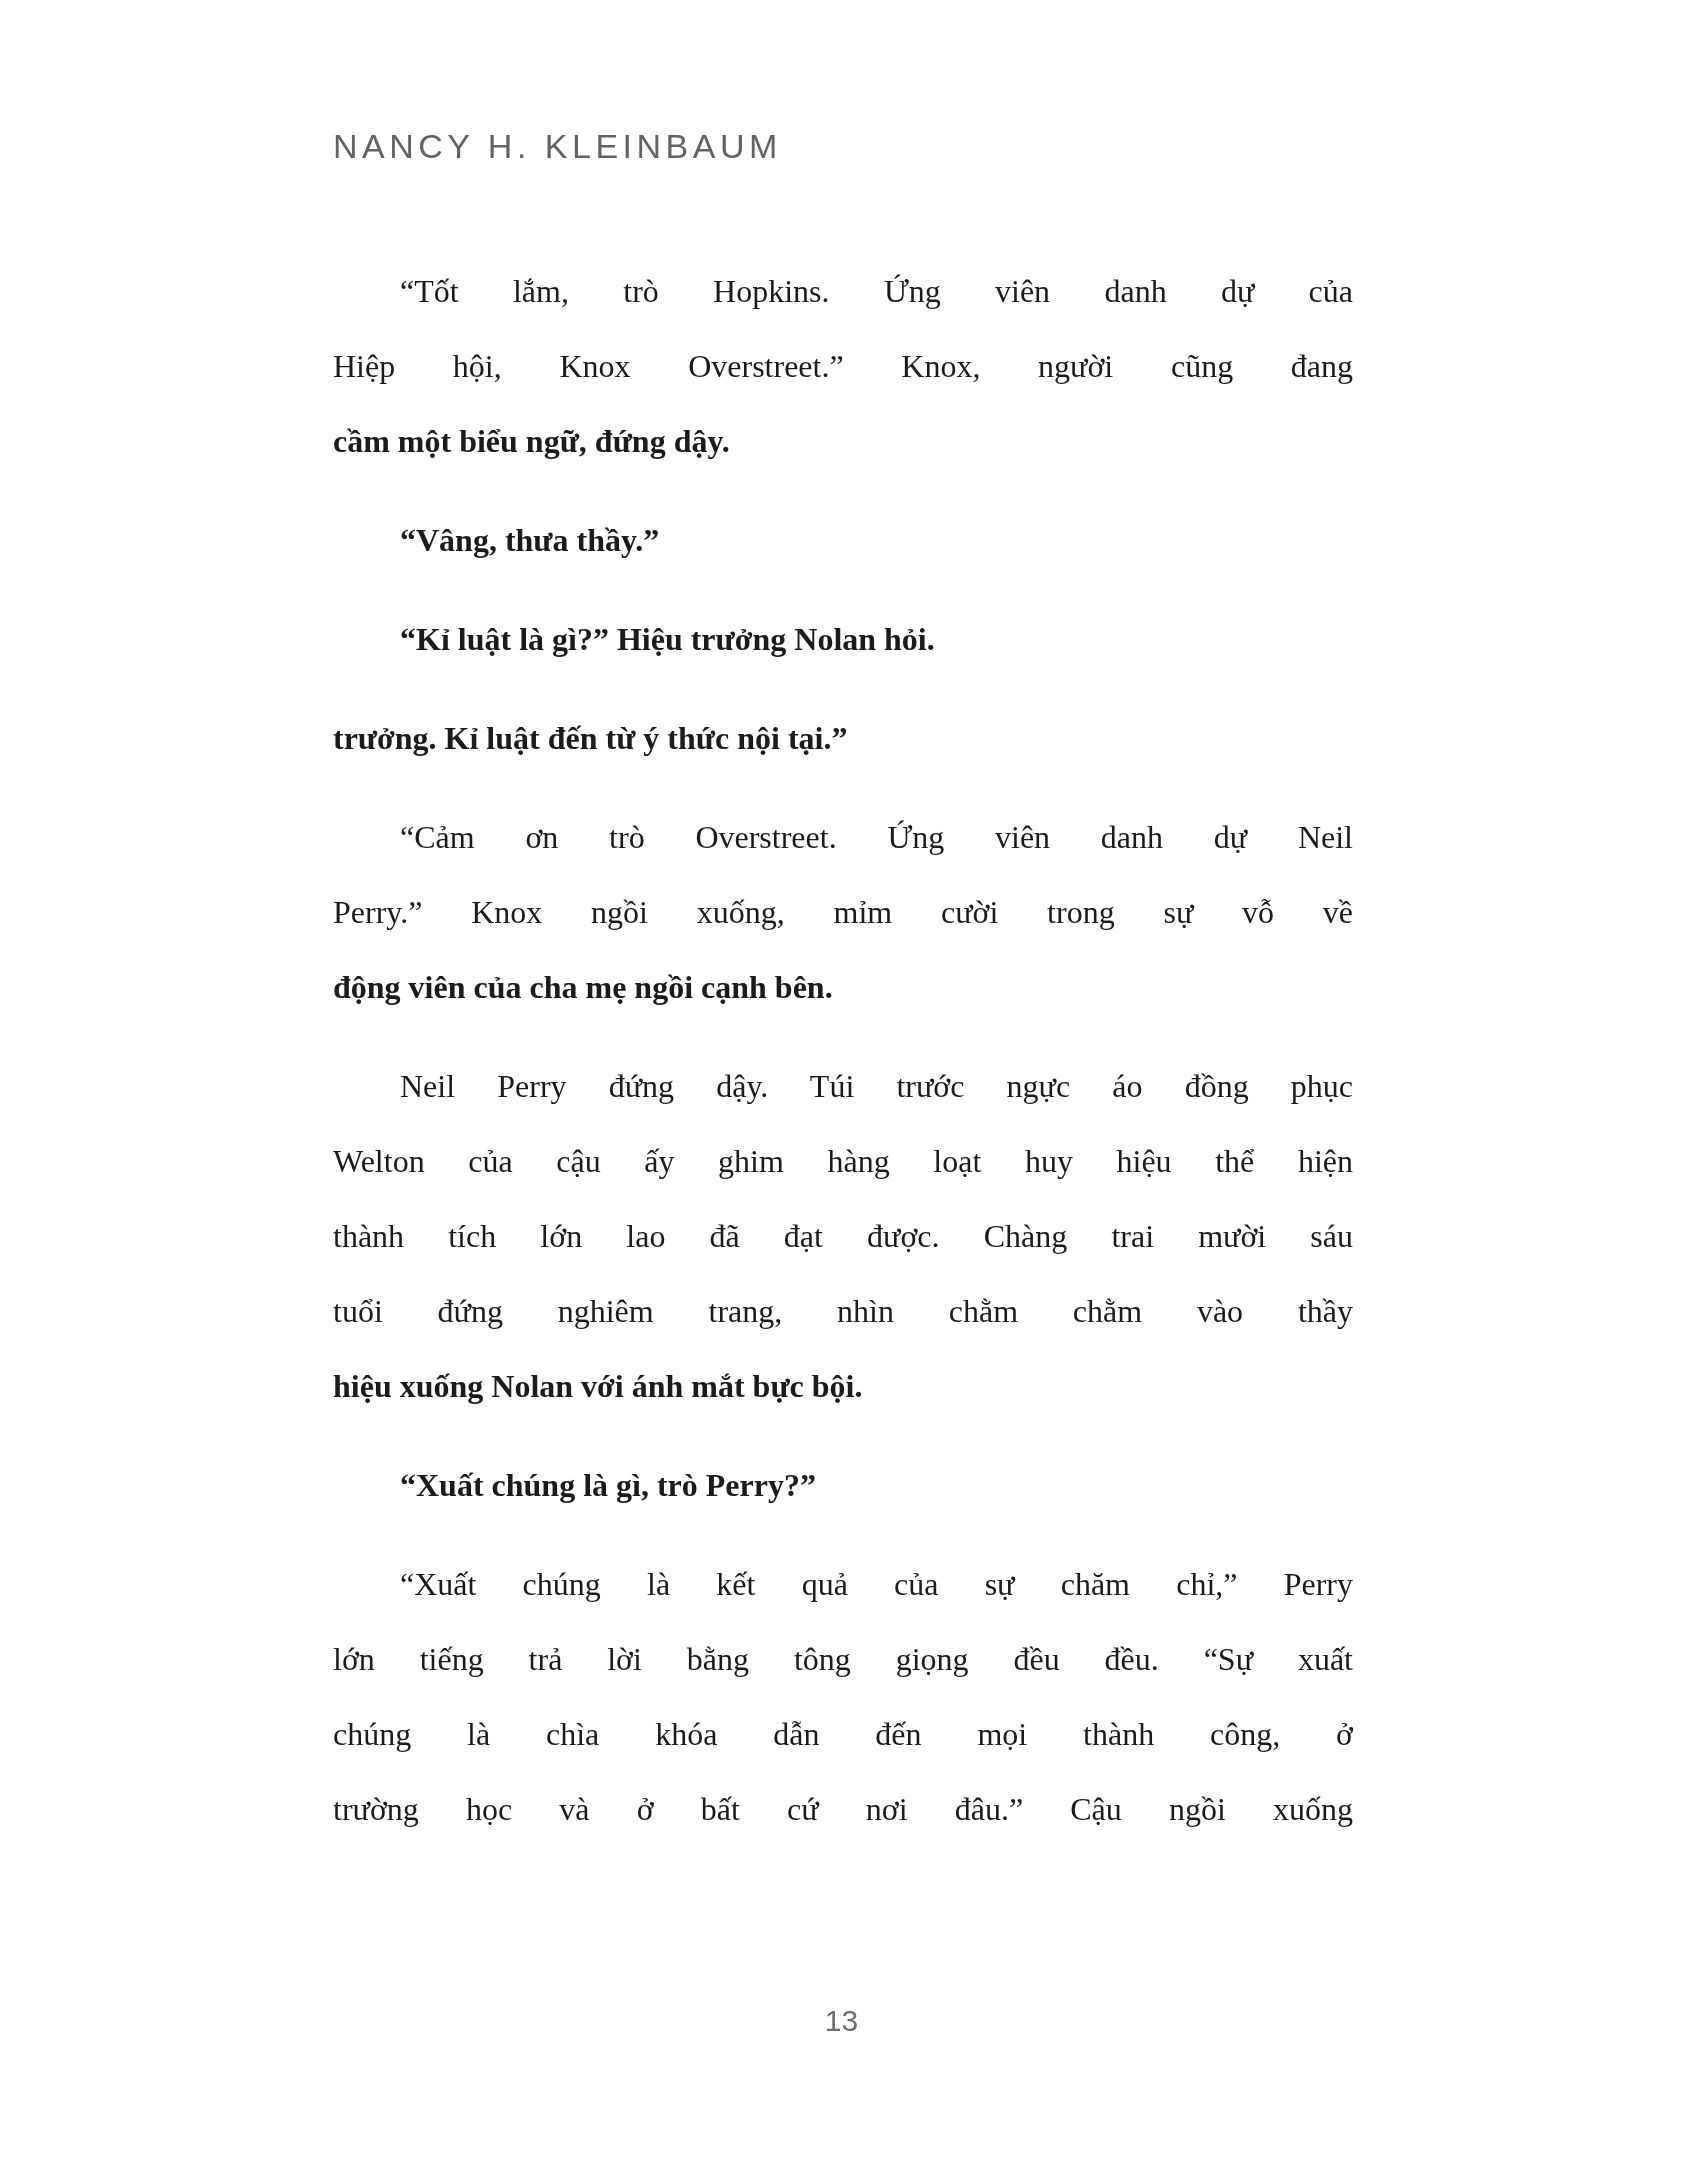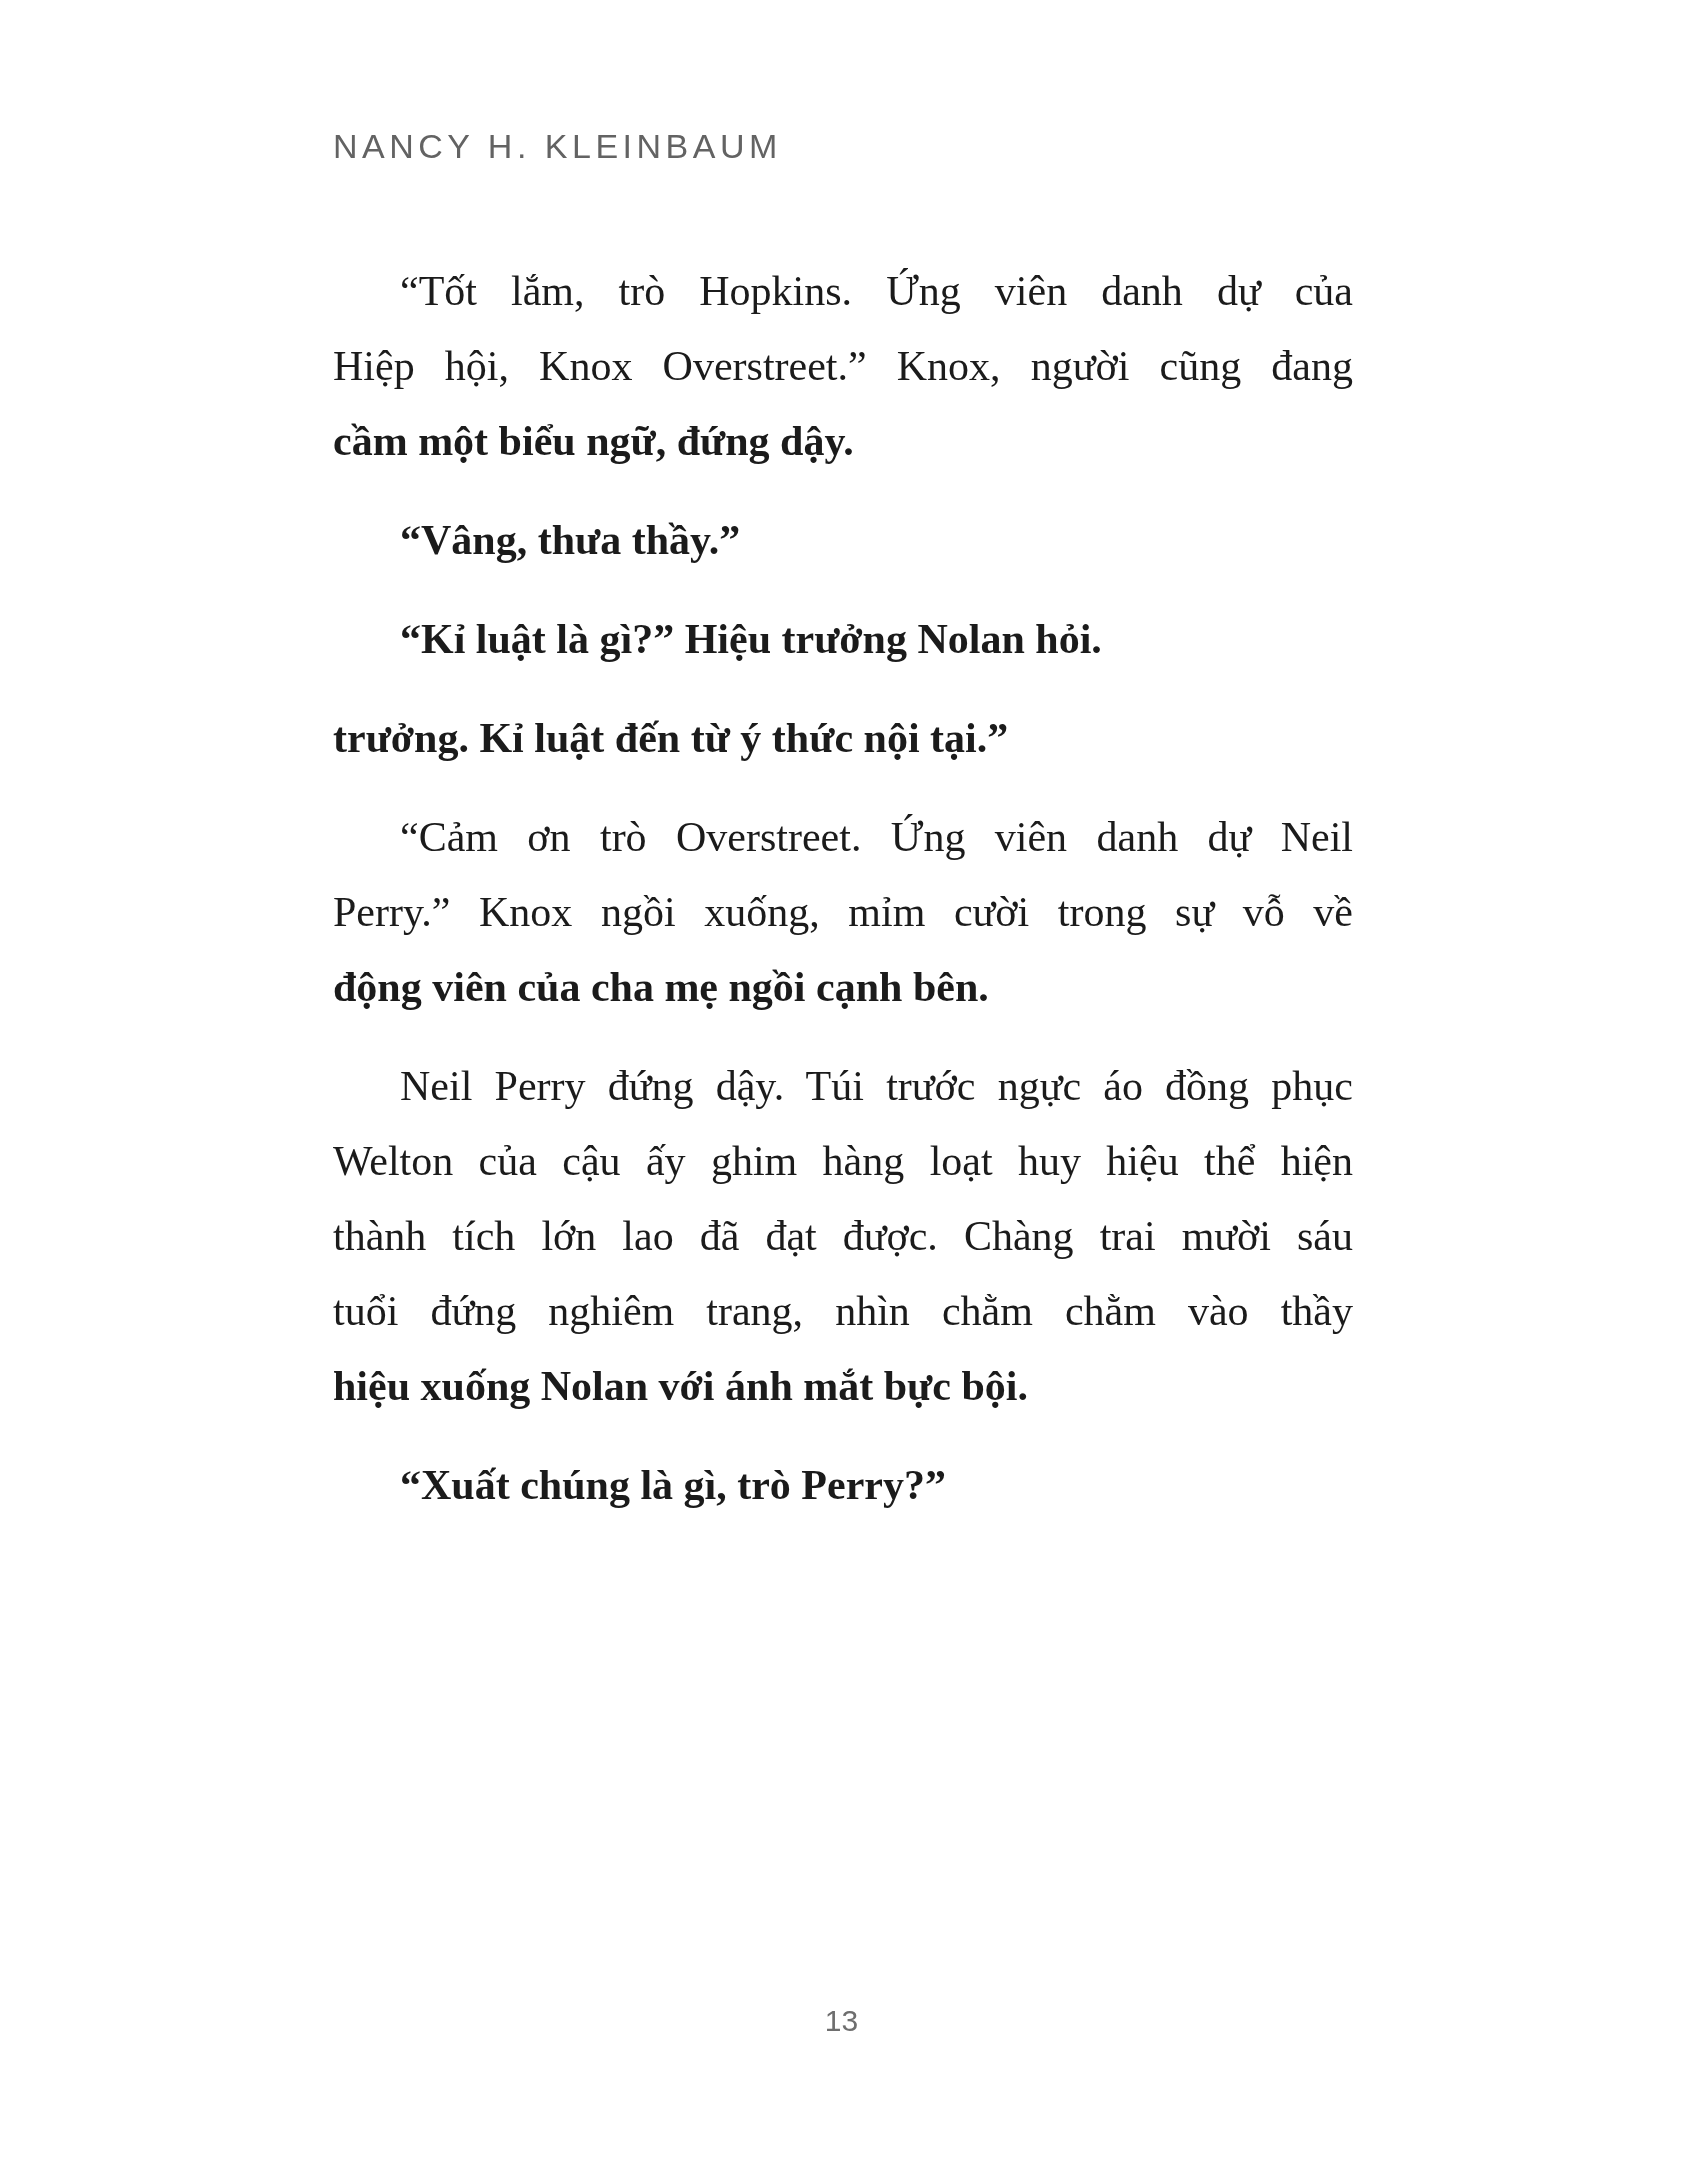--- a/index.html
+++ b/index.html
@@ -30,21 +30,21 @@
     margin-right:-4.5px;
     color:var(--header-text);
     white-space:nowrap;
   }
   .body-text{
     position:absolute;
     top:254px;
     left:333px;
     width:1020px;
     font-family:"Liberation Serif","DejaVu Serif",serif;
-    font-size:42px;
+    font-size:32px;
     color:var(--body-text);
   }
   .para{margin:0 0 24px 0;}
   .para:last-child{margin-bottom:0;}
   .line{
     line-height:75px;
     text-align:justify;
     text-align-last:justify;
     white-space:normal;
   }
@@ -90,17 +90,23 @@
       <div class="para">
         <div class="line first">Neil Perry đứng dậy. Túi trước ngực áo đồng phục</div>
         <div class="line">Welton của cậu ấy ghim hàng loạt huy hiệu thể hiện</div>
         <div class="line">thành tích lớn lao đã đạt được. Chàng trai mười sáu</div>
         <div class="line">tuổi đứng nghiêm trang, nhìn chằm chằm vào thầy</div>
         <div class="line short">hiệu xuống Nolan với ánh mắt bực bội.</div>
       </div>
       <div class="para">
         <div class="line first short">“Xuất chúng là gì, trò Perry?”</div>
       </div>
+      <div class="para">
+        <div class="line first">“Xuất chúng là kết quả của sự chăm chỉ,” Perry</div>
+        <div class="line">lớn tiếng trả lời bằng tông giọng đều đều. “Sự xuất</div>
+        <div class="line">chúng là chìa khóa dẫn đến mọi thành công, ở</div>
+        <div class="line">trường học và ở bất cứ nơi đâu.” Cậu ngồi xuống</div>
+      </div>
     </main>
 
   <div class="folio">13</div>
 </div>
 
 
 </body></html>

